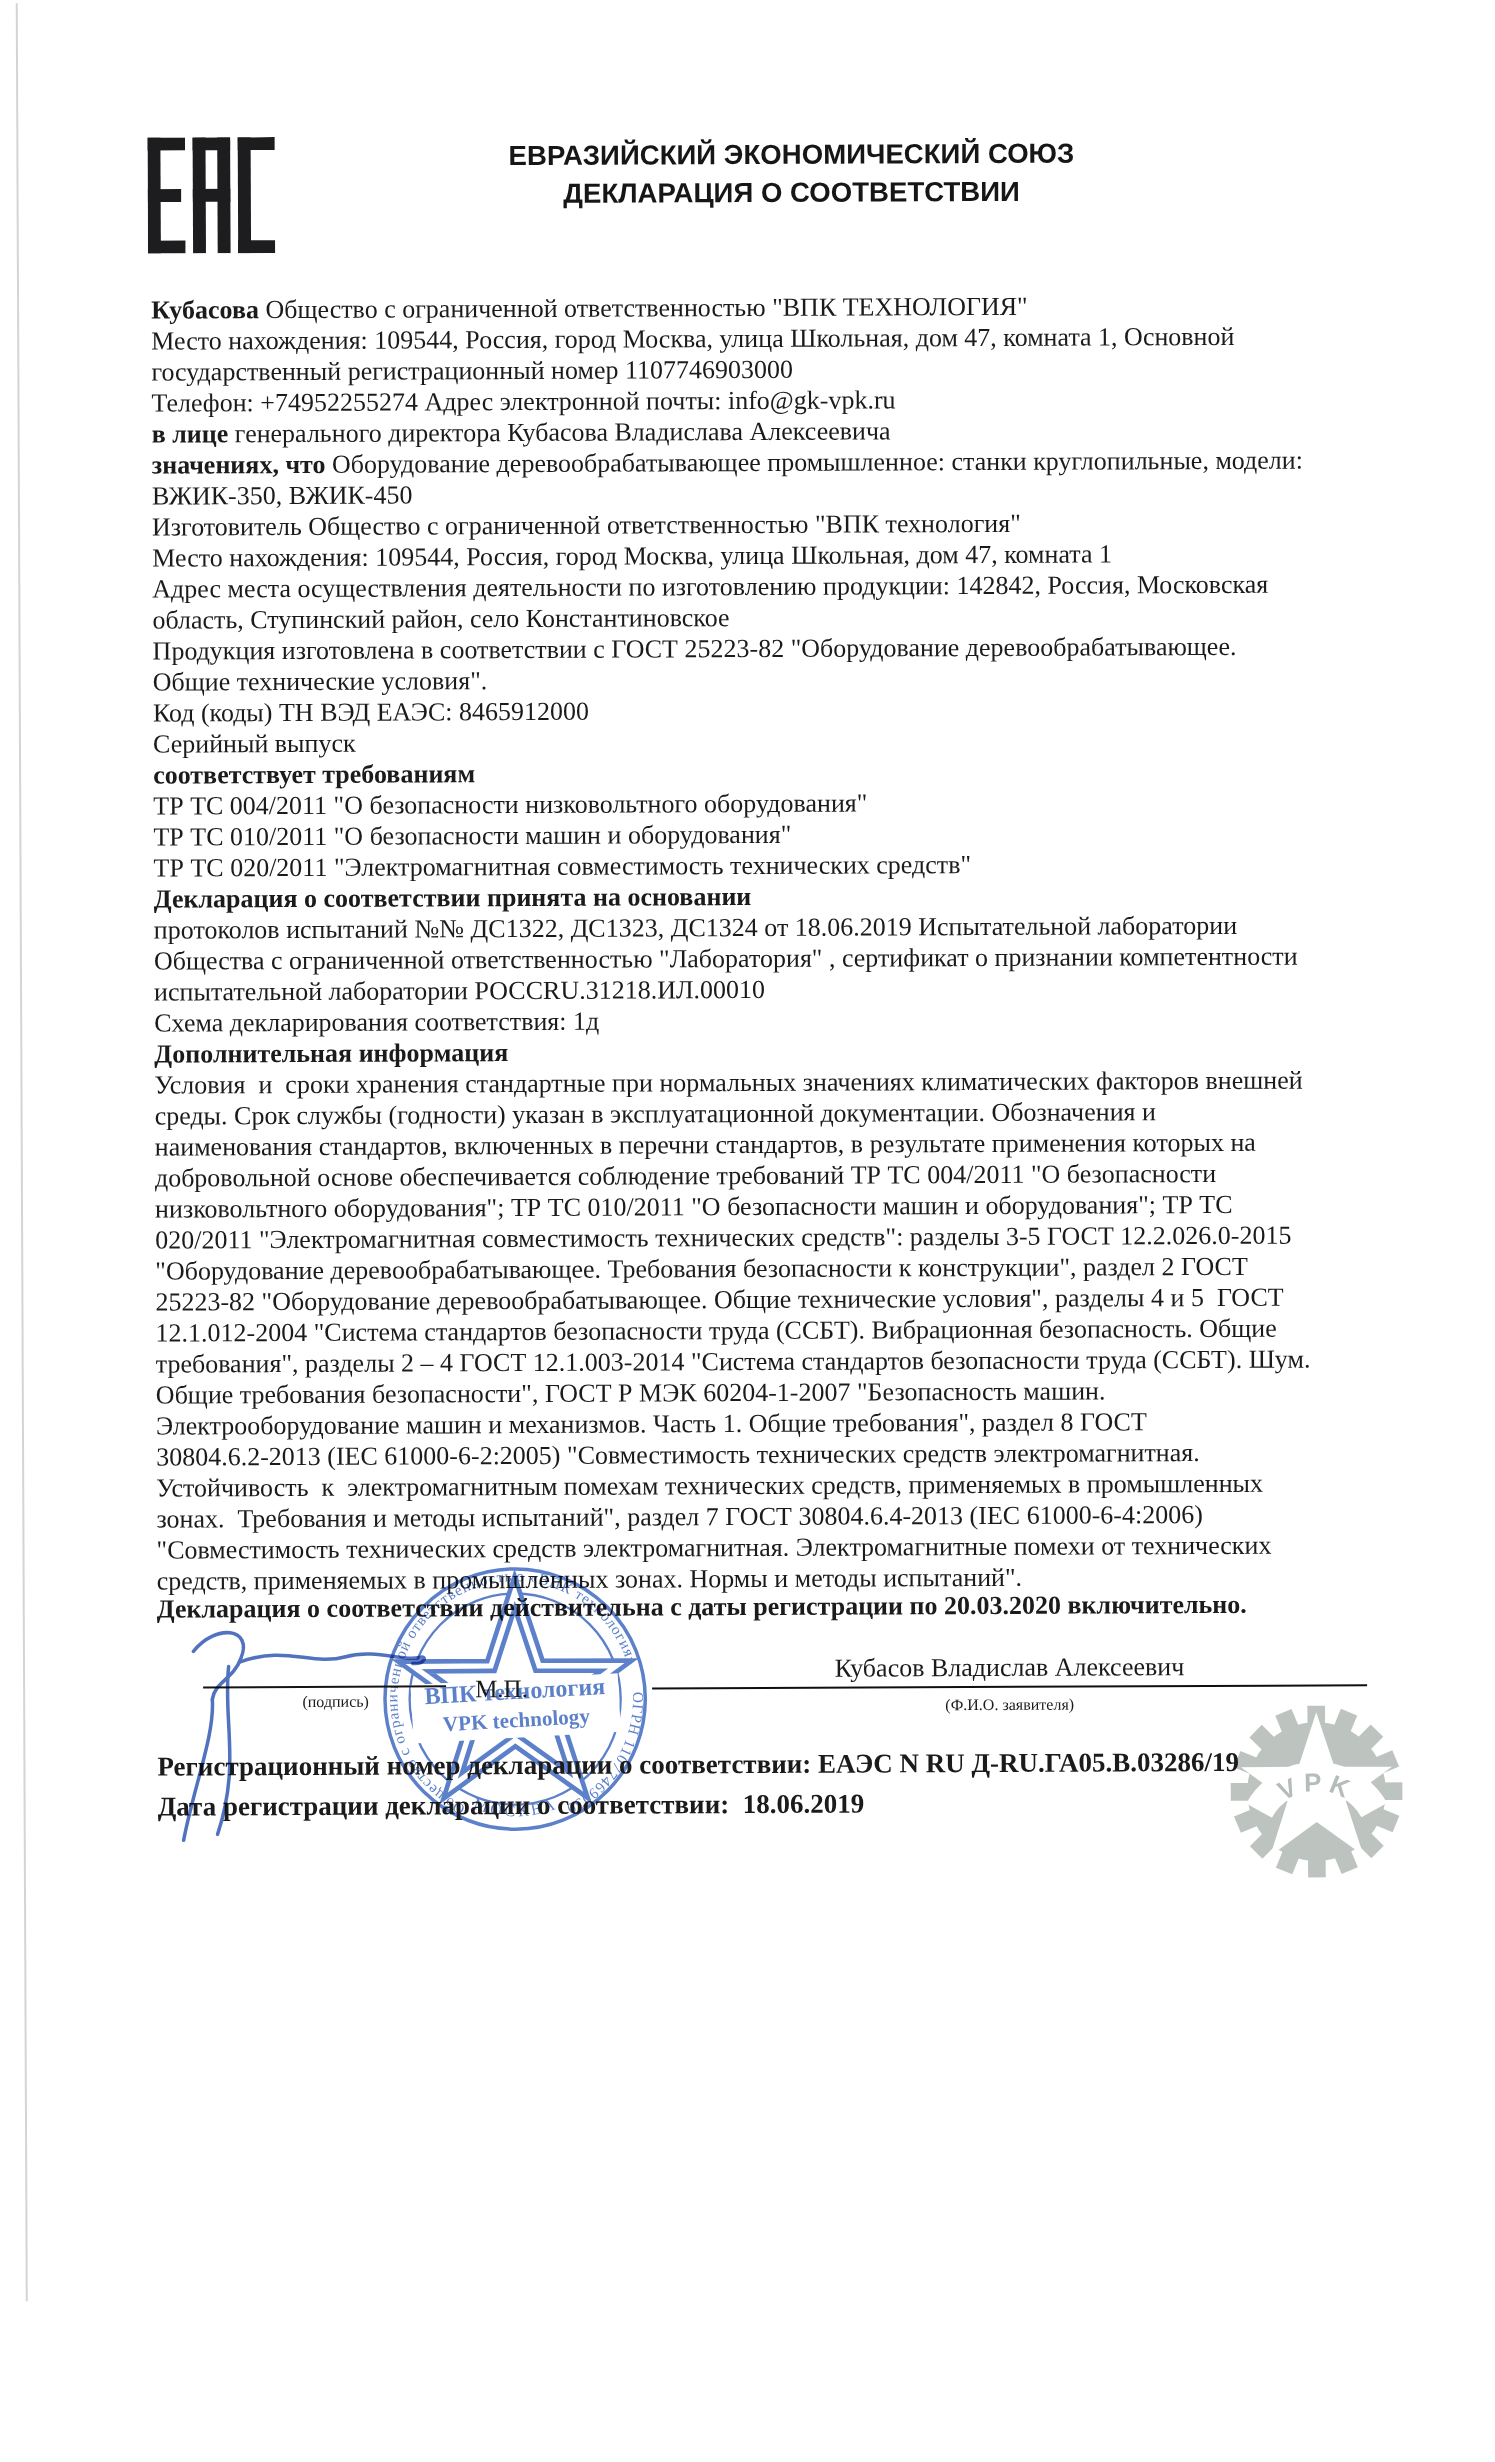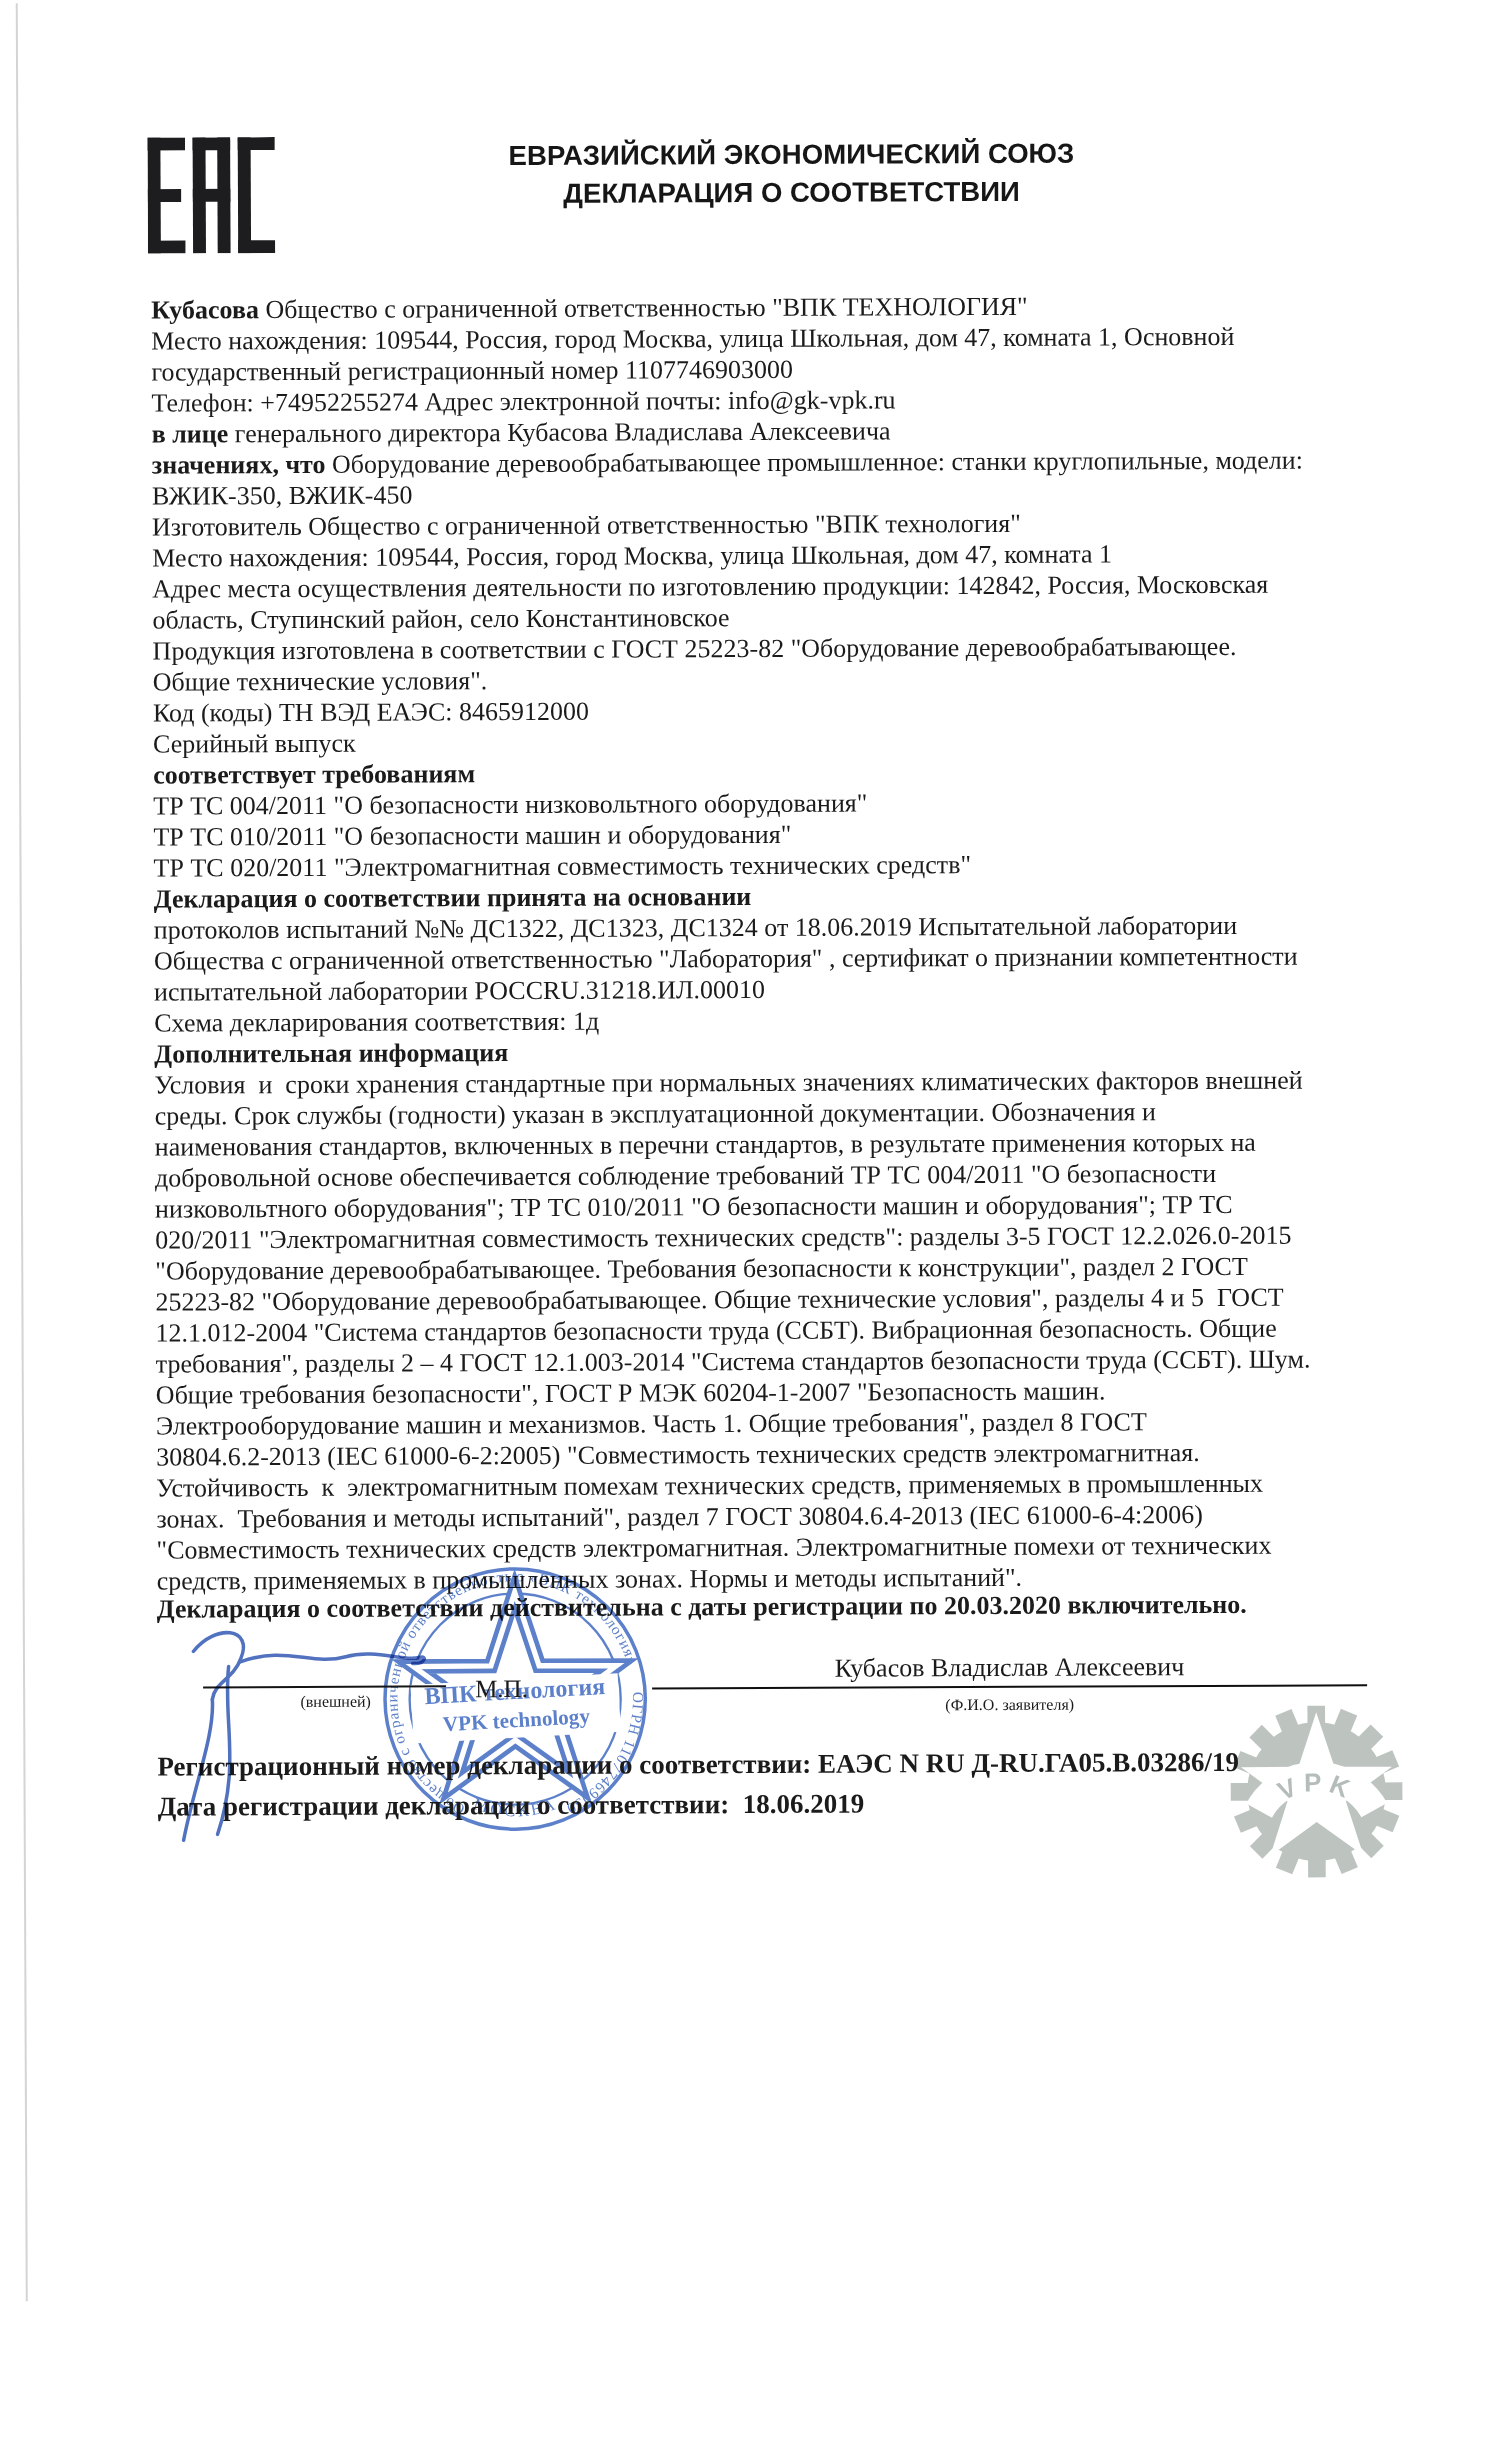--- a/index.html
+++ b/index.html
@@ -135,21 +135,21 @@
   <svg class="signature-svg" width="305" height="258" viewBox="0 0 520 440">
     <g fill="none" stroke="#3f63b8" stroke-width="6" stroke-linecap="round" opacity="0.9">
       <path d="M 62,70 C 100,22 165,30 143,82 C 130,118 98,122 94,152"></path>
       <path d="M 94,152 C 98,212 62,300 44,392"></path>
       <path d="M 122,96 C 112,190 142,262 102,382"></path>
       <path d="M 142,88 C 222,60 262,96 322,80 C 372,66 422,90 447,82 C 462,77 457,94 436,92"></path>
     </g>
   </svg>
 
   <div class="sig-line-left"></div>
-  <div class="sig-label">(внешней)</div>
+  <div class="sig-label">(подпись)</div>
   <div class="mp">М.П.</div>
   <div class="fio-name">Кубасов Владислав Алексеевич</div>
   <div class="sig-line-right"></div>
   <div class="fio-label">(Ф.И.О. заявителя)</div>
 
   <div class="regline">Регистрационный номер декларации о соответствии: ЕАЭС N RU Д-RU.ГА05.В.03286/19</div>
   <div class="dateline">Дата регистрации декларации о соответствии:  18.06.2019</div>
 
   <svg class="stamp-gray" width="174" height="174" viewBox="-148 -148 296 296">
     <g>

